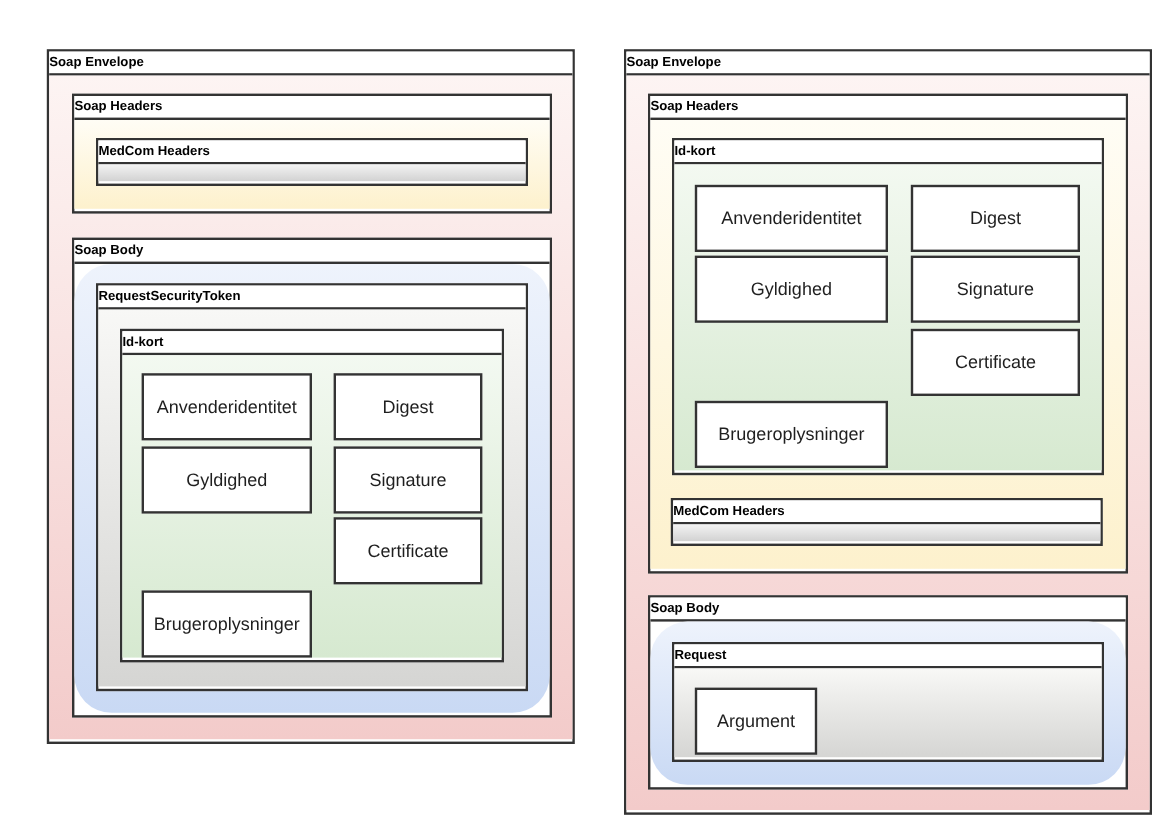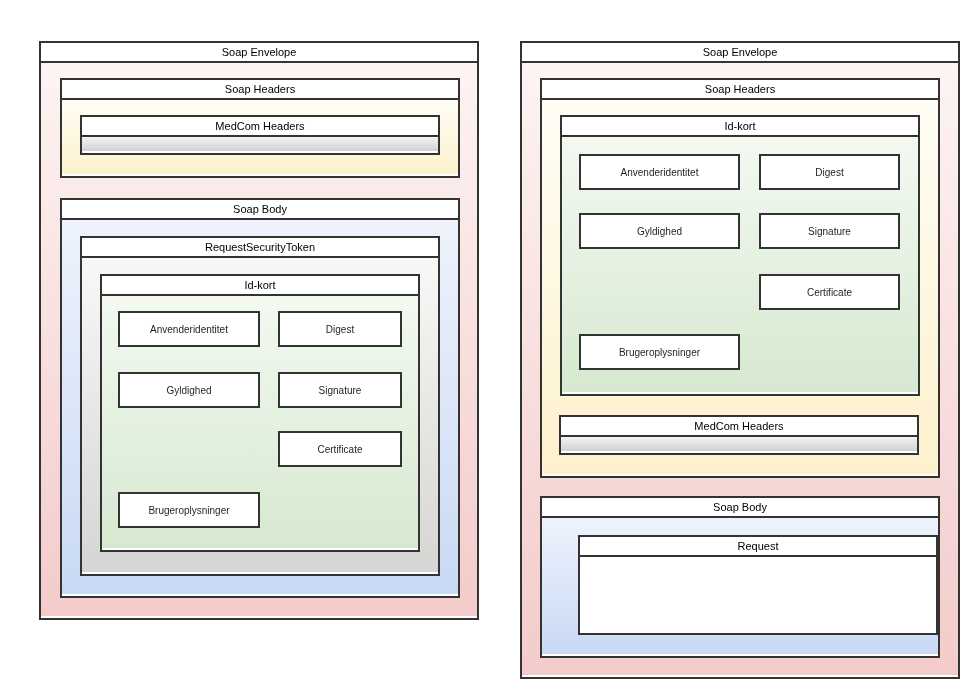--- a/index.html
+++ b/index.html
@@ -2,60 +2,60 @@
 <html><head>
 <meta charset="utf-8">
 <style>
   * { box-sizing: border-box; margin: 0; padding: 0; }
   html, body { width: 980px; height: 700px; background: #ffffff; }
   body { font-family: "Liberation Sans", sans-serif; }
   .canvas { position: relative; width: 980px; height: 700px; background: #ffffff; overflow: hidden; }
 
   .panel { position: absolute; border: 2px solid #333333; background: #ffffff; }
   .ptitle {
-    height: 20px; line-height: 18px; text-align: center;
-    font-size: 11px; font-weight: normal; color: #000000;
+    height: 20px; line-height: 18px; text-align: left;
+    font-size: 11px; font-weight: bold; color: #000000;
     background: #ffffff; border-bottom: 2px solid #333333;
     overflow: hidden; white-space: nowrap;
   }
   .pbody { position: relative; width: 100%; height: calc(100% - 22px); }
 
   .grad-pink   { background: linear-gradient(180deg, #fdf4f3 0%, #f3cbca 100%); }
   .grad-yellow { background: linear-gradient(180deg, #fffdf5 0%, #fdf1cd 100%); padding-left: 48px; }
-  .grad-blue   { background: linear-gradient(180deg, #eef3fc 0%, #c9d9f4 100%); }
+  .grad-blue   { background: linear-gradient(180deg, #eef3fc 0%, #c9d9f4 100%); border-radius: 31px; }
   .grad-green  { background: linear-gradient(180deg, #f3f9f1 0%, #d6e9d0 100%); }
   .grad-gray   { background: linear-gradient(180deg, #f8f8f6 0%, #d5d5d3 100%); }
   .grad-bar    { background: linear-gradient(180deg, #f3f3f3 0%, #d2d2d2 100%); }
 
   .leaf {
     position: absolute; border: 2px solid #333333; background: #ffffff;
     display: flex; align-items: center; justify-content: center;
-    text-align: center; font-size: 10px; line-height: 13px; color: #1f1f1f;
-    padding: 0 10px; white-space: pre-line; height: 36px;
+    text-align: center; font-size: 15px; line-height: 13px; color: #1f1f1f;
+    padding: 0 10px; white-space: pre-line; height: 56px;
   }
 
   
   #env-l    { left: 39px;  top: 41px;  width: 440px; height: 579px; }
   #hdr-l    { left: 19px;  top: 15px;  width: 400px; height: 100px; }
   #medcom-l { left: 18px;  top: 15px;  width: 360px; height: 40px; }
   #body-l   { left: 19px;  top: 135px; width: 400px; height: 400px; }
   #rst-l    { left: 18px;  top: 16px;  width: 360px; height: 340px; }
   #idkort-l { left: 18px;  top: 16px;  width: 320px; height: 278px; }
   .l-c1 { left: 16px;  width: 142px; }
   .l-c2 { left: 176px; width: 124px; }
   .l-r1 { top: 15px; }  .l-r2 { top: 76px; }
   .l-r3 { top: 135px; } .l-r4 { top: 196px; }
 
   
   #env-r     { left: 520px; top: 41px;  width: 440px; height: 638px; }
   #hdr-r     { left: 18px;  top: 15px;  width: 400px; height: 400px; }
   #idkort-r  { left: 18px;  top: 15px;  width: 360px; height: 281px; }
   #medcom-r  { left: 17px;  top: 315px; width: 360px; height: 40px; }
   #body-r    { left: 18px;  top: 433px; width: 400px; height: 162px; }
-  #request-r { left: 18px;  top: 17px;  width: 360px; height: 100px; margin-left: 18px; }
+  #request-r { left: 18px;  top: 17px;  width: 360px; height: 100px; }
   #argument  { left: 17px;  top: 16px;  width: 102px; }
   .r-c1 { left: 17px;  width: 161px; }
   .r-c2 { left: 197px; width: 141px; }
   .r-r1 { top: 17px; }  .r-r2 { top: 76px; }
   .r-r3 { top: 137px; } .r-r4 { top: 197px; }
 </style>
 </head>
 <body>
 
 <div class="canvas">
@@ -130,20 +130,23 @@
 
         </div>
       </div>
 
       <div class="panel" id="body-r">
         <div class="ptitle">Soap Body</div>
         <div class="pbody grad-blue">
 
           <div class="panel" id="request-r">
             <div class="ptitle">Request</div>
+            <div class="pbody grad-gray">
+              <div class="leaf" id="argument">Argument</div>
+            </div>
           </div>
 
         </div>
       </div>
 
     </div>
   </div>
 
 </div>
 

